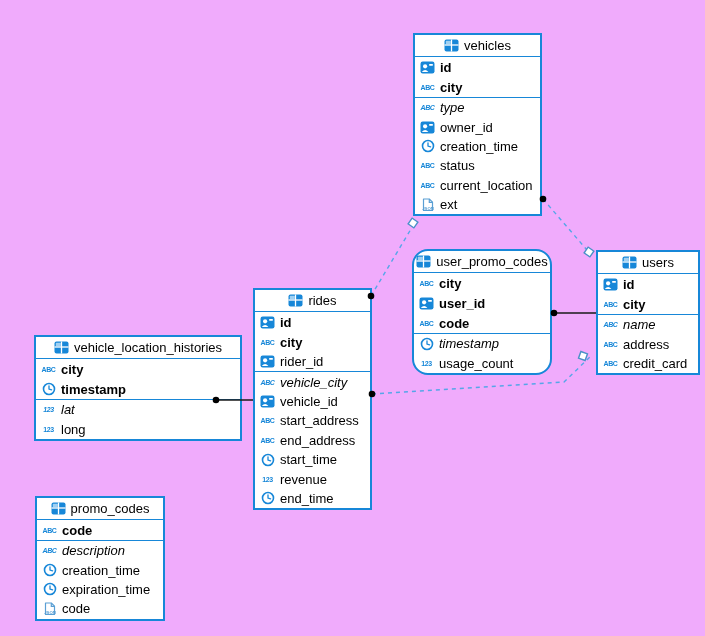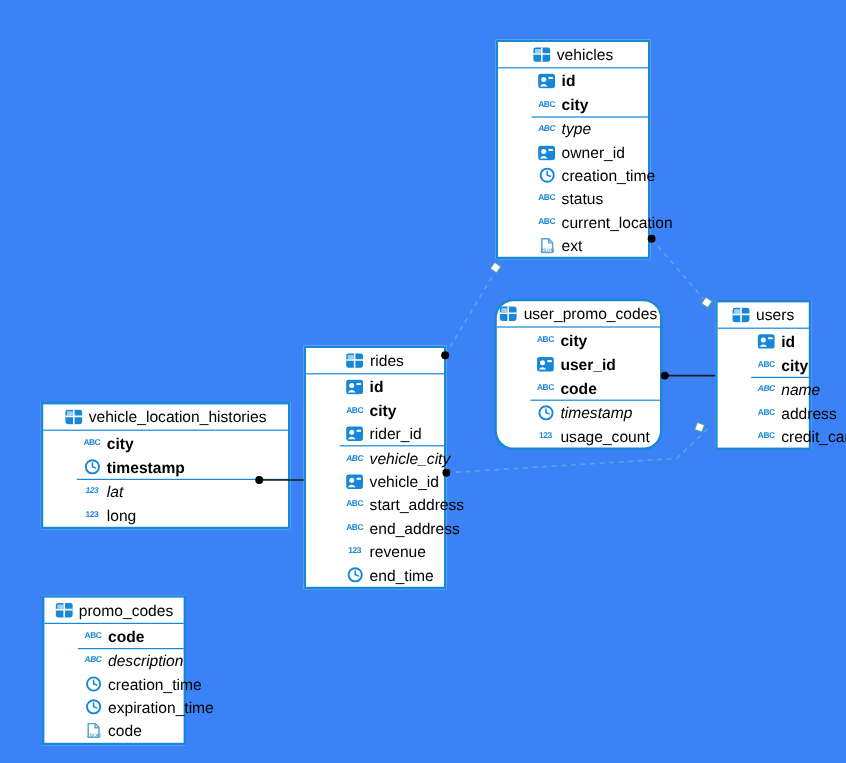--- a/index.html
+++ b/index.html
@@ -1,31 +1,31 @@
 <!DOCTYPE html>
 <html><head>
 <meta charset="utf-8">
 <style>
   html,body{margin:0;padding:0;background:#ffffff;}
   #canvas{
-    position:relative;width:705px;height:636px;background:#3b82f6;overflow:hidden;
+    position:relative;width:705px;height:636px;background:#f0abfc;overflow:hidden;
     font-family:"Liberation Sans",sans-serif;
   }
   .tbl{
     position:absolute;background:#fff;border:2px solid #1787d8;
     box-sizing:border-box;z-index:1;
   }
   .tbl-h{
     height:21px;display:flex;align-items:center;justify-content:center;gap:5px;
     border-bottom:1.5px solid #1787d8;font-size:13px;color:#000;white-space:nowrap;
     padding:0 3px;
   }
   .row{
     display:flex;align-items:center;gap:5px;padding-left:5px;height:19.4px;
-    font-size:13px;color:#000;white-space:nowrap;margin-left:28px;
+    font-size:13px;color:#000;white-space:nowrap;
   }
   .row.pk{height:20px;font-weight:700;}
   .row.sect{border-top:1.5px solid #1787d8;font-style:italic;}
   .cicon{flex:0 0 15px;width:15px;display:flex;align-items:center;justify-content:center;}
   .glyph{
     color:#1787d8;font-size:7px;font-weight:800;letter-spacing:-0.4px;
     font-family:"Liberation Sans",sans-serif;line-height:1;
   }
   #rel-layer{position:absolute;left:0;top:0;z-index:2;pointer-events:none;}
   #rel-layer polyline{pointer-events:stroke;}
@@ -156,21 +156,21 @@
         </span>
         <span>timestamp</span>
       </div>
       <div class="row">
         <span class="cicon">
           <span class="glyph">123</span>
         </span>
         <span>usage_count</span>
       </div>
     </div>
-    <div class="tbl" style="left: 596px; top: 250px; width: 80px;">
+    <div class="tbl" style="left: 596px; top: 250px; width: 104px;">
       <div class="tbl-h">
         <span class="cicon">
           <svg width="15" height="13" viewBox="0 0 15 13">
             <rect x="0.5" y="0.5" width="14" height="12" rx="2" fill="#1787d8"></rect>
             <rect x="1.8" y="1.8" width="5" height="3.4" rx="0.6" fill="#9fd0f2"></rect>
             <line x1="0.5" y1="6" x2="14.5" y2="6" stroke="#fff" stroke-width="1.3"></line>
             <line x1="7.5" y1="0.5" x2="7.5" y2="12.5" stroke="#fff" stroke-width="1.3"></line>
           </svg>
         </span>
         <span>users</span>
@@ -275,20 +275,29 @@
         <span>start_address</span>
       </div>
       <div class="row">
         <span class="cicon">
           <span class="glyph">ABC</span>
         </span>
         <span>end_address</span>
       </div>
       <div class="row">
         <span class="cicon">
+          <svg width="14" height="14" viewBox="0 0 14 14">
+            <circle cx="7" cy="7" r="5.5" fill="#fff" stroke="#1787d8" stroke-width="1.6"></circle>
+            <path d="M7 3.8 L7 7 L9.6 7.9" stroke="#1787d8" stroke-width="1.3" fill="none" stroke-linecap="round"></path>
+          </svg>
+        </span>
+        <span>start_time</span>
+      </div>
+      <div class="row">
+        <span class="cicon">
           <span class="glyph">123</span>
         </span>
         <span>revenue</span>
       </div>
       <div class="row">
         <span class="cicon">
           <svg width="14" height="14" viewBox="0 0 14 14">
             <circle cx="7" cy="7" r="5.5" fill="#fff" stroke="#1787d8" stroke-width="1.6"></circle>
             <path d="M7 3.8 L7 7 L9.6 7.9" stroke="#1787d8" stroke-width="1.3" fill="none" stroke-linecap="round"></path>
           </svg>
@@ -329,21 +338,21 @@
         </span>
         <span>lat</span>
       </div>
       <div class="row">
         <span class="cicon">
           <span class="glyph">123</span>
         </span>
         <span>long</span>
       </div>
     </div>
-    <div class="tbl" style="left: 35px; top: 496px; width: 120px;">
+    <div class="tbl" style="left: 35px; top: 496px; width: 130px;">
       <div class="tbl-h">
         <span class="cicon">
           <svg width="15" height="13" viewBox="0 0 15 13">
             <rect x="0.5" y="0.5" width="14" height="12" rx="2" fill="#1787d8"></rect>
             <rect x="1.8" y="1.8" width="5" height="3.4" rx="0.6" fill="#9fd0f2"></rect>
             <line x1="0.5" y1="6" x2="14.5" y2="6" stroke="#fff" stroke-width="1.3"></line>
             <line x1="7.5" y1="0.5" x2="7.5" y2="12.5" stroke="#fff" stroke-width="1.3"></line>
           </svg>
         </span>
         <span>promo_codes</span>

